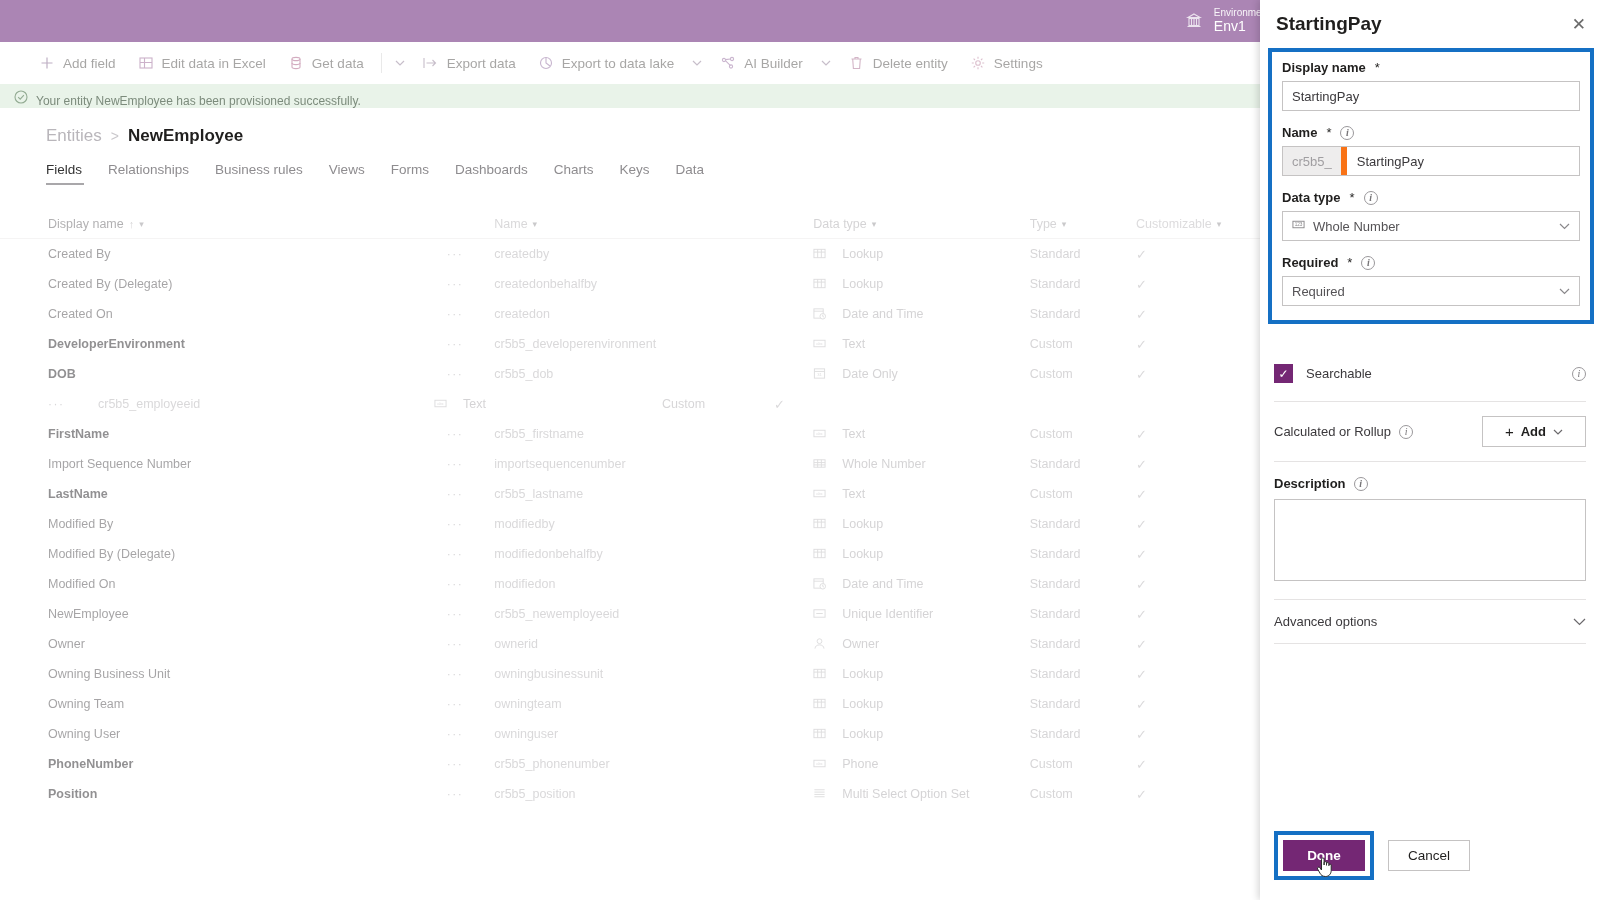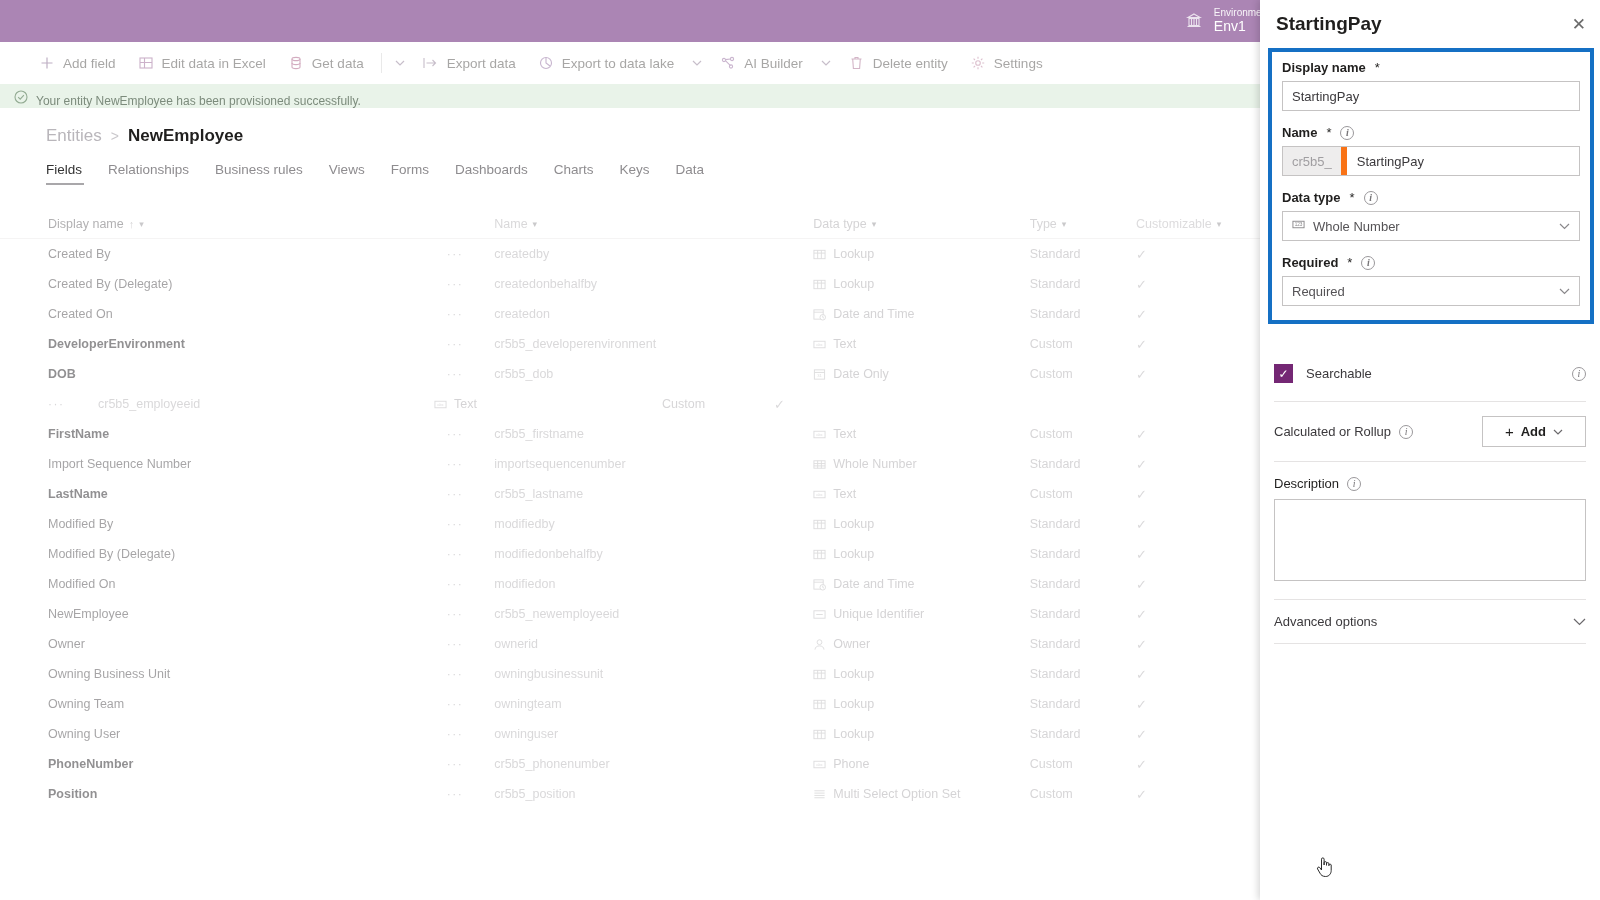--- a/index.html
+++ b/index.html
@@ -72,21 +72,21 @@
     display: flex; align-items: center; height: 30px;
     border-bottom: 1px solid #eceaea; padding: 0 30px 0 48px; color: #6b696c; font-size: 12.5px;
   }
   .trow {
     display: flex; align-items: center; height: 30px;
     padding: 0 30px 0 48px; font-size: 12.5px; color: #555356;
   }
   .c-display { width: 420px; display: flex; align-items: center; gap: 8px; }
   .c-dots { width: 50px; color: #b6b4b7; letter-spacing: 1.5px; font-size: 12px; }
   .c-name { width: 336px; color: #b7b5b8; }
-  .c-type { width: 228px; display: flex; align-items: center; gap: 7px; color: #aeacaf; }
+  .c-type { width: 228px; display: flex; align-items: flex-start; gap: 16px; color: #aeacaf; }
   .c-kind { width: 112px; color: #b2b0b3; }
   .c-cust { width: 120px; color: #bdbbbe; }
   .hdr-cell { display: flex; align-items: center; gap: 5px; }
   .bold { font-weight: 700; color: #2e2c2f; }
   .pill {
     display: inline-block; background: #ececec; color: #a9a7aa;
     font-size: 10.5px; padding: 2px 6px; border-radius: 2px;
   }
   .chev { font-size: 9px; color: #9b999c; }
   .dticon { width: 13px; height: 13px; flex: 0 0 13px; opacity: .75; }
@@ -162,21 +162,21 @@
   .row-calc .lbl { display: flex; align-items: center; gap: 8px; font-size: 13px; color: #3b393c; }
   .addbtn {
     border: 1px solid #c5c3c3; background: #fff; height: 31px; min-width: 104px;
     display: flex; align-items: center; justify-content: center; gap: 7px;
     font-size: 13px; color: #201f1e; font-weight: 600; cursor: pointer;
   }
   .addbtn .plus { font-weight: 400; font-size: 15px; }
   .addbtn .caret { font-weight: 400; font-size: 10px; color: #6b696c; }
   .desc-head {
     display: flex; align-items: center; gap: 8px; font-size: 13px;
-    font-weight: 400; color: #201f1e; padding: 14px 0 8px 0;
+    font-weight: 700; color: #201f1e; padding: 14px 0 8px 0;
   }
   .ta {
     width: 100%; height: 82px; border: 1px solid #c5c3c3; background: #fff;
     margin-bottom: 14px; resize: none; font-family: "Liberation Sans", sans-serif;
     font-size: 13px; padding: 6px;
   }
   .adv {
     display: flex; align-items: center; justify-content: space-between;
     padding: 14px 0; font-size: 13px; color: #3b393c; cursor: pointer; gap: 8px;
   }
@@ -805,20 +805,26 @@
                 <path d="M1 1l5.5 5.5L12 1"></path>
               </svg>
           </span>
         </div>
 
         <div class="hr"></div>
 
       </div>
     </div>
 
+    <div class="panel-foot">
+      <span class="done-hl">
+        <button class="btn-done">Done</button>
+      </span>
+      <button class="btn-cancel">Cancel</button>
+    </div>
   </div>
 
   <span class="cursor-hand">
     <svg width="18" height="22" viewBox="0 0 18 22" fill="#ffffff" stroke="#2b2b2b" stroke-width="1">
       <path d="M5.5 10V3.2a1.3 1.3 0 0 1 2.6 0V9V6.8a1.2 1.2 0 0 1 2.4 0V9.3V7.8a1.2 1.2 0 0 1 2.4 0v1.9V9a1.2 1.2 0 0 1 2.3 0v5.4c0 3.4-2.2 6.1-5.6 6.1-3.1 0-4.6-1.4-5.6-3.3L1.6 13a1.3 1.3 0 0 1 2.1-1.5L5.5 14z"></path>
     </svg>
   </span>
 
 </div>
 

